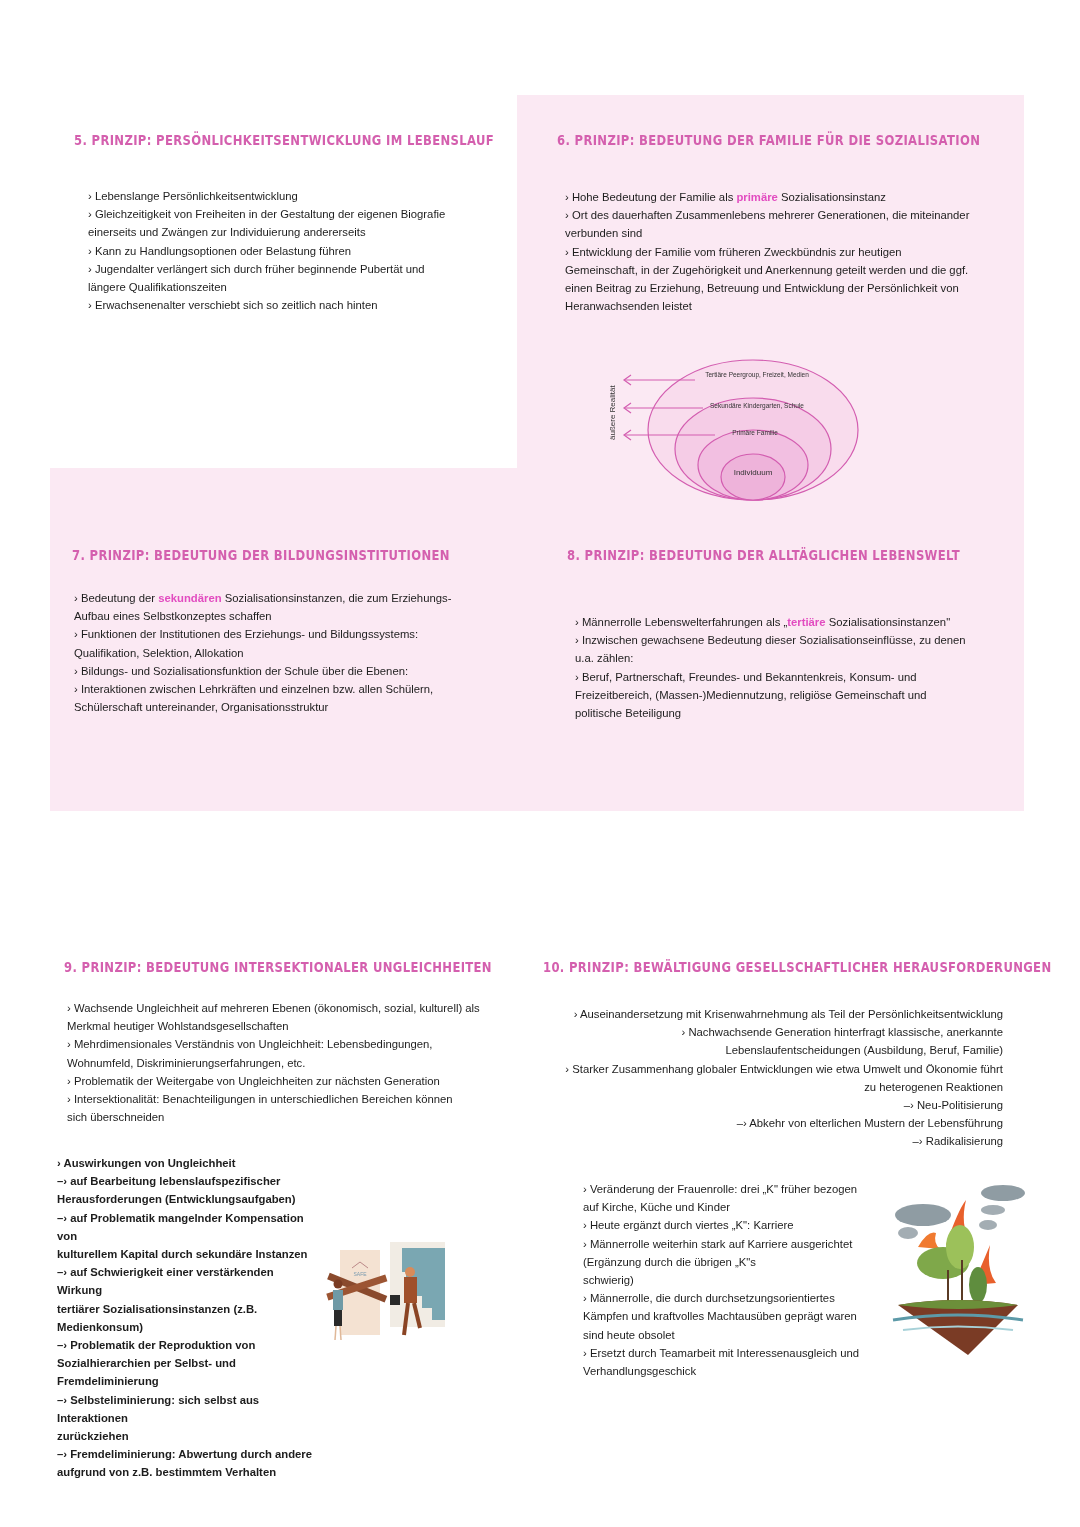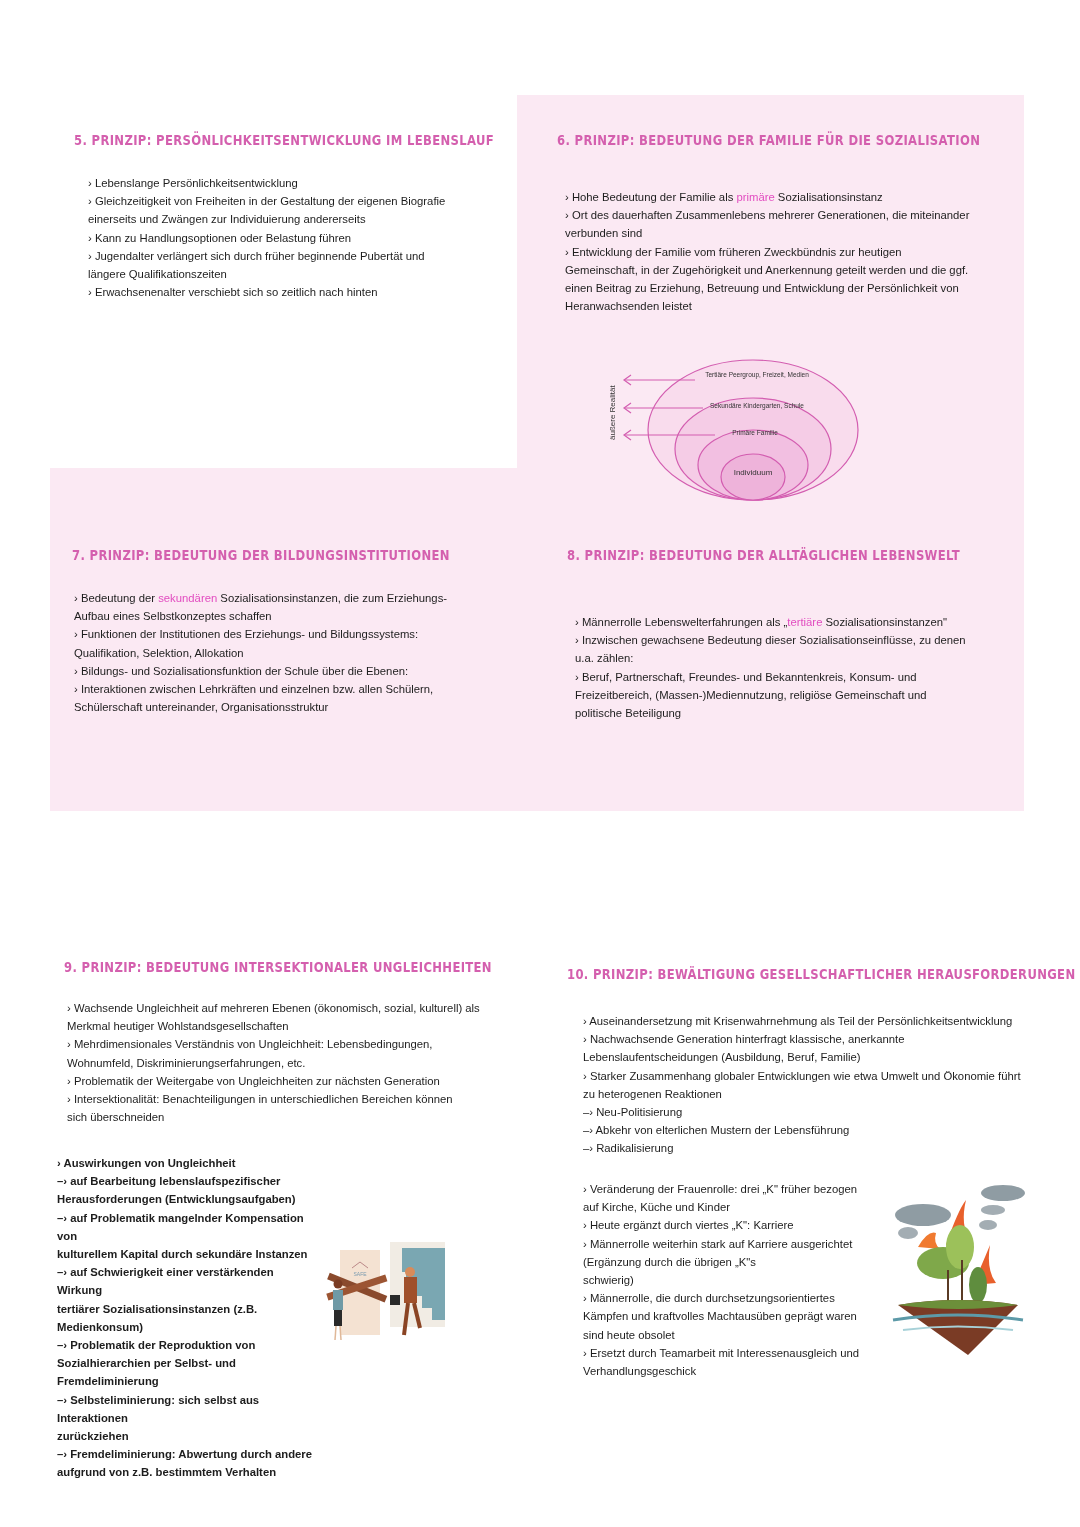--- a/index.html
+++ b/index.html
@@ -13,32 +13,32 @@
       font-family: "DejaVu Sans", sans-serif; font-weight: bold;
       color: #d45fae; font-size: 13.5px; letter-spacing: 0.4px;
       text-transform: uppercase; white-space: nowrap; transform: scaleX(0.86);
       transform-origin: left center;
     }
     .body-text {
       font-family: "Liberation Sans", sans-serif; font-size: 11.3px; line-height: 18.2px;
       color: #1d1d1d;
     }
     .body-text p { margin: 0; }
-    .hl { color: #e24cc0; }
+    .hl { color: #e24cc0; font-weight: bold; }
     svg text { font-family: "Liberation Sans", sans-serif; }
   </style>
 </head>
 <body>
 
 <div class="bg-pink" style="left:517px; top:95px; width:507px; height:373px;"></div>
 <div class="bg-pink" style="left:50px; top:468px; width:974px; height:343px;"></div>
 
 <div class="section" style="left:74px; top:132px; width:440px;">
   <div class="heading">5. Prinzip: Persönlichkeitsentwicklung im Lebenslauf</div>
-  <div class="body-text" style="margin-top:26px; padding-left:14px;">
+  <div class="body-text" style="margin-top:39px; padding-left:14px;">
     <p>› Lebenslange Persönlichkeitsentwicklung</p>
     <p>› Gleichzeitigkeit von Freiheiten in der Gestaltung der eigenen Biografie</p>
     <p>einerseits und Zwängen zur Individuierung andererseits</p>
     <p>› Kann zu Handlungsoptionen oder Belastung führen</p>
     <p>› Jugendalter verlängert sich durch früher beginnende Pubertät und</p>
     <p>längere Qualifikationszeiten</p>
     <p>› Erwachsenenalter verschiebt sich so zeitlich nach hinten</p>
   </div>
 </div>
 
@@ -149,23 +149,23 @@
     <rect x="68" y="2" width="55" height="85" fill="#f1ece4"></rect>
     <path d="M80,8 H123 V80 H110 V68 H100 V56 H92 V44 H84 V32 H80 Z" fill="#7aa7b2"></path>
     <circle cx="88" cy="32" r="5" fill="#d88b5a"></circle>
     <rect x="82" y="37" width="13" height="26" fill="#a0502b"></rect>
     <line x1="86" y1="63" x2="82" y2="95" stroke="#8a4424" stroke-width="4"></line>
     <line x1="92" y1="63" x2="98" y2="88" stroke="#8a4424" stroke-width="4"></line>
     <rect x="68" y="55" width="10" height="10" fill="#2a2a2a"></rect>
   </svg>
 </div>
 
-<div class="section" style="left:567px; top:959px; width:460px;margin-top:7px;">
+<div class="section" style="left:543px; top:959px; width:460px;">
   <div class="heading">10. Prinzip: Bewältigung gesellschaftlicher Herausforderungen</div>
-  <div class="body-text" style="margin-top:30px; padding-left:16px;">
+  <div class="body-text" style="margin-top:30px; padding-left:16px;text-align:right;">
     <p>› Auseinandersetzung mit Krisenwahrnehmung als Teil der Persönlichkeitsentwicklung</p>
     <p>› Nachwachsende Generation hinterfragt klassische, anerkannte</p>
     <p>Lebenslaufentscheidungen (Ausbildung, Beruf, Familie)</p>
     <p>› Starker Zusammenhang globaler Entwicklungen wie etwa Umwelt und Ökonomie führt</p>
     <p>zu heterogenen Reaktionen</p>
     <p>–› Neu-Politisierung</p>
     <p>–› Abkehr von elterlichen Mustern der Lebensführung</p>
     <p>–› Radikalisierung</p>
   </div>
 </div>

